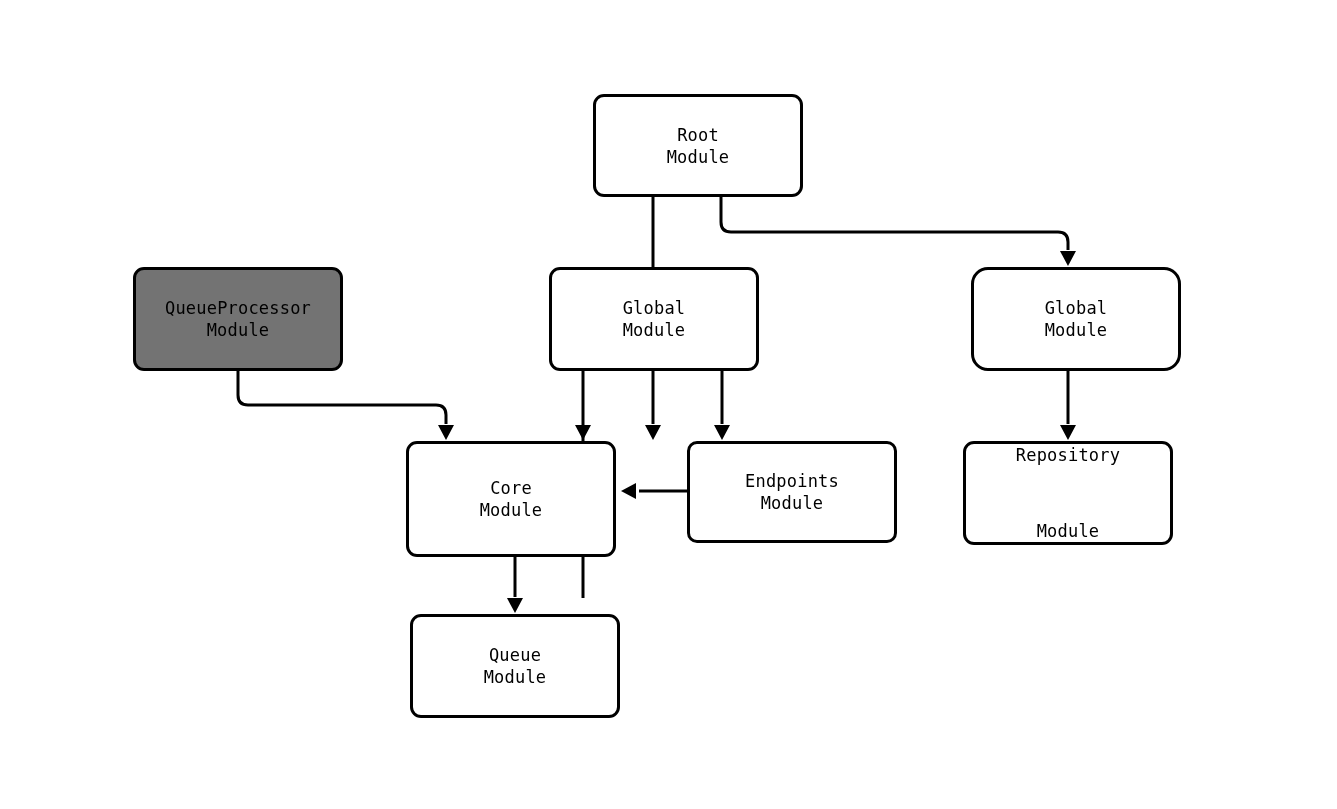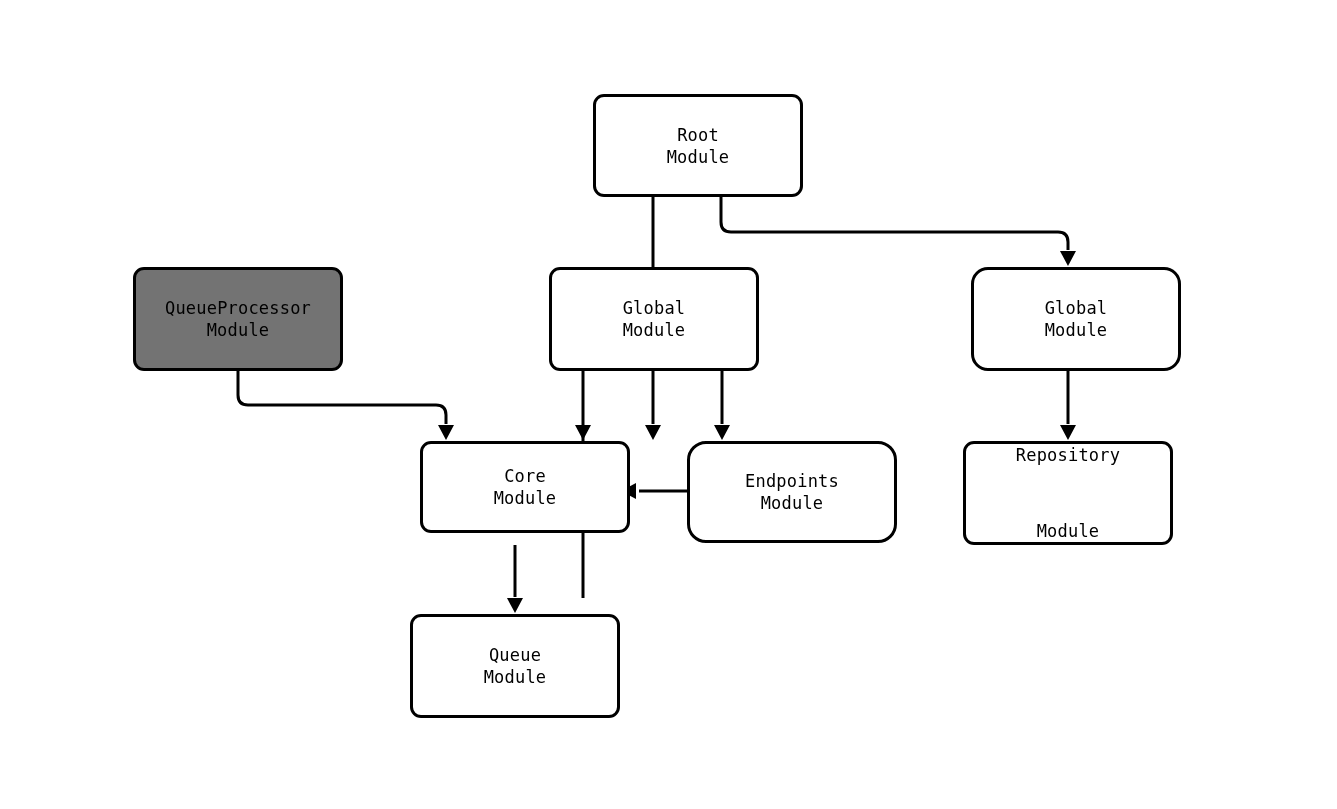--- a/index.html
+++ b/index.html
@@ -96,25 +96,25 @@
       <span class="line2">Module</span>
     </div>
     <div class="node" style="left: 549px; top: 267px; width: 210px; height: 104px; border-width: 3px; border-color: rgb(0, 0, 0); border-radius: 11px; background: rgb(255, 255, 255);">
       <span class="line1">Global</span>
       <span class="line2">Module</span>
     </div>
     <div class="node" style="left: 963px; top: 267px; width: 210px; height: 104px; border-width: 3px; border-color: rgb(0, 0, 0); border-radius: 17px; background: rgb(255, 255, 255); margin-left: 8px;">
       <span class="line1">Global</span>
       <span class="line2">Module</span>
     </div>
-    <div class="node" style="left: 420px; top: 441px; width: 210px; height: 92px; border-width: 3px; border-color: rgb(0, 0, 0); border-radius: 11px; background: rgb(255, 255, 255);">
+    <div class="node" style="left: 406px; top: 441px; width: 210px; height: 116px; border-width: 3px; border-color: rgb(0, 0, 0); border-radius: 11px; background: rgb(255, 255, 255);">
       <span class="line1">Core</span>
       <span class="line2">Module</span>
     </div>
-    <div class="node" style="left: 687px; top: 441px; width: 210px; height: 102px; border-width: 3px; border-color: rgb(0, 0, 0); border-radius: 19px; background: rgb(255, 255, 255);">
+    <div class="node" style="left: 687px; top: 441px; width: 210px; height: 102px; border-width: 3px; border-color: rgb(0, 0, 0); border-radius: 10px; background: rgb(255, 255, 255);">
       <span class="line1">Endpoints</span>
       <span class="line2">Module</span>
     </div>
     <div class="node" style="left: 963px; top: 441px; width: 210px; height: 104px; border-width: 3px; border-color: rgb(0, 0, 0); border-radius: 11px; background: rgb(255, 255, 255); justify-content: space-between;">
       <span class="line1">Repository</span>
       <span class="line2">Module</span>
     </div>
     <div class="node" style="left: 410px; top: 614px; width: 210px; height: 104px; border-width: 3px; border-color: rgb(0, 0, 0); border-radius: 11px; background: rgb(255, 255, 255);">
       <span class="line1">Queue</span>
       <span class="line2">Module</span>

